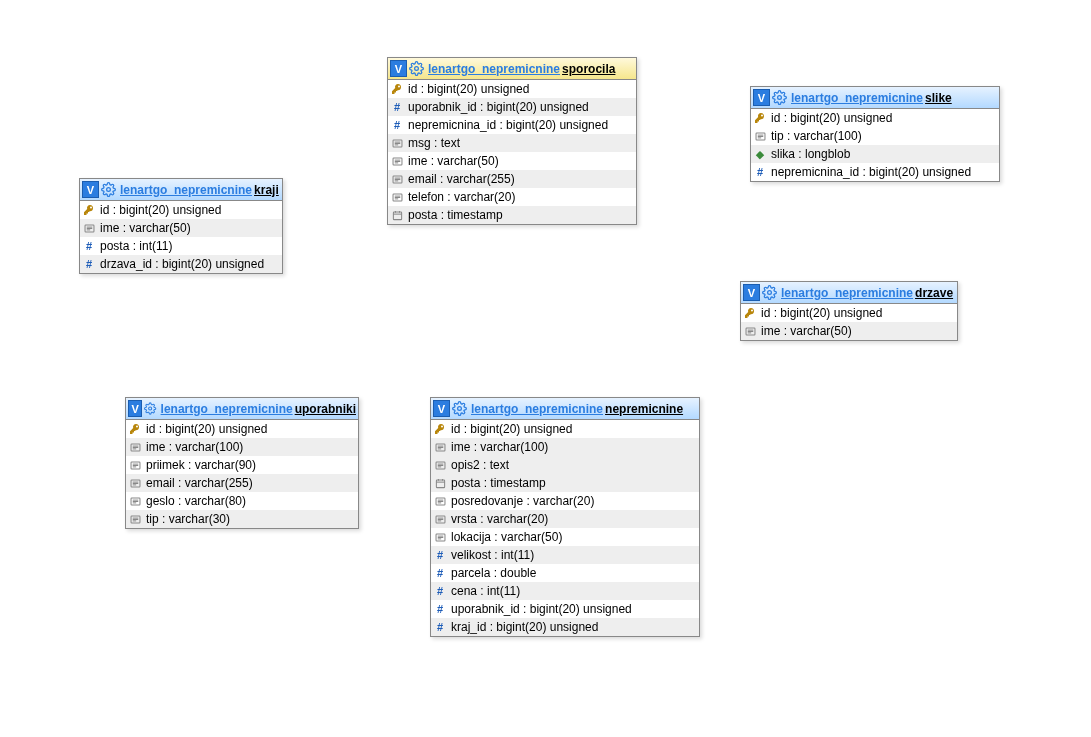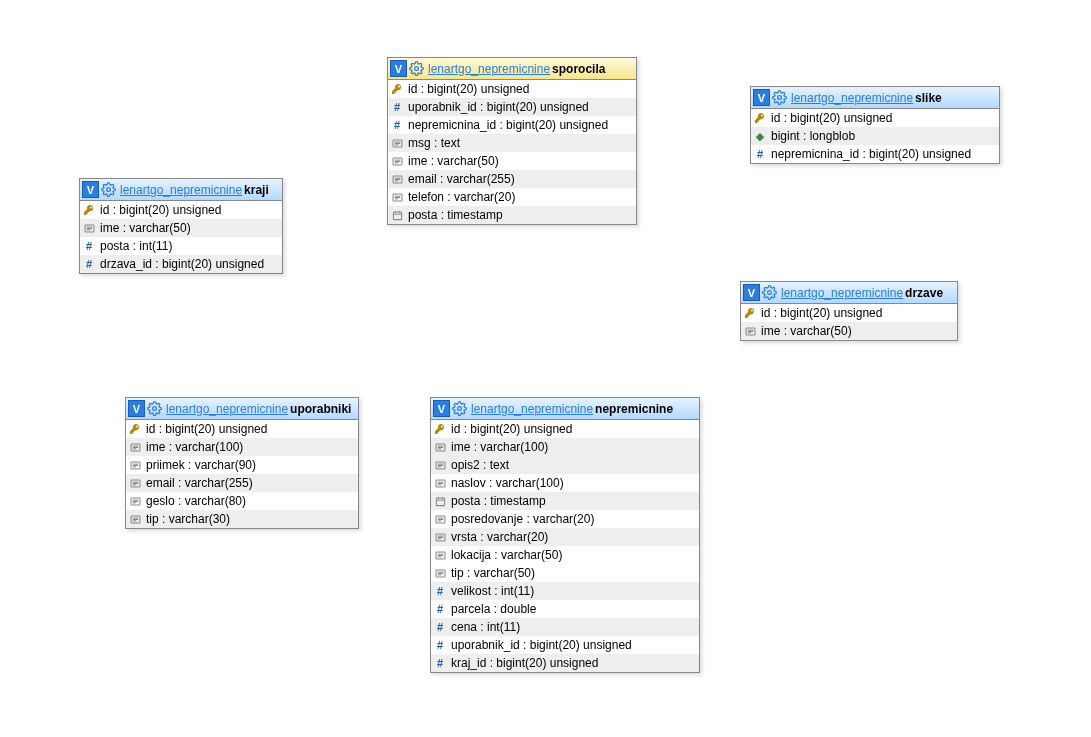--- a/index.html
+++ b/index.html
@@ -50,26 +50,27 @@
     display: inline-block;
     width: 15px;
     height: 15px;
     color: #2b7de0;
     margin-right: 4px;
   }
   .gear-icon svg { width: 100%; height: 100%; display: block; }
   .schema-name {
     color: #2b7de0;
     text-decoration: underline;
-    font-weight: normal;
+    font-weight: bold;
     margin-right: 2px;
   }
   .table-name {
     color: #000;
     font-weight: bold;
+    text-decoration: underline;
   }
   .row {
     display: flex;
     align-items: center;
     padding: 2px 4px 2px 2px;
     white-space: nowrap;
   }
   .row.striped {
     background: #eeeeee;
   }
@@ -231,23 +232,34 @@
         <span class="table-name">slike</span>
       </div>
       <div class="row">
         <span class="col-icon icon-key">
           <svg viewBox="0 0 24 24" width="12" height="12" fill="currentColor">
             <path d="M14 2a6 6 0 0 0-5.65 8L2 16.35V22h5v-3h3v-3h2l1.35-1.35A6 6 0 1 0 14 2zm2 7a2 2 0 1 1 0-4 2 2 0 0 1 0 4z"></path>
           </svg>
         </span>
         <span class="col-label">id : bigint(20) unsigned</span>
       </div>
+      <div class="row">
+        <span class="col-icon icon-text">
+          <svg viewBox="0 0 16 16" width="11" height="11" fill="none" stroke="currentColor" stroke-width="1.5">
+            <rect x="1.5" y="3" width="13" height="10" rx="1"></rect>
+            <line x1="4" y1="6" x2="12" y2="6"></line>
+            <line x1="4" y1="8" x2="12" y2="8"></line>
+            <line x1="4" y1="10" x2="9" y2="10"></line>
+          </svg>
+        </span>
+        <span class="col-label">tip : varchar(100)</span>
+      </div>
       <div class="row striped">
         <span class="col-icon icon-blob">◆</span>
-        <span class="col-label">bigint : longblob</span>
+        <span class="col-label">slika : longblob</span>
       </div>
       <div class="row">
         <span class="col-icon icon-num">#</span>
         <span class="col-label">nepremicnina_id : bigint(20) unsigned</span>
       </div>
     </div>
     <div class="table-box" style="left: 740px; top: 281px; width: 216px;">
       <div class="table-header header-blue">
         <span class="v-icon">V</span>
         <span class="gear-icon">
@@ -389,31 +401,20 @@
       <div class="row striped">
         <span class="col-icon icon-text">
           <svg viewBox="0 0 16 16" width="11" height="11" fill="none" stroke="currentColor" stroke-width="1.5">
             <rect x="1.5" y="3" width="13" height="10" rx="1"></rect>
             <line x1="4" y1="6" x2="12" y2="6"></line>
             <line x1="4" y1="8" x2="12" y2="8"></line>
             <line x1="4" y1="10" x2="9" y2="10"></line>
           </svg>
         </span>
         <span class="col-label">opis2 : text</span>
-      </div>
-      <div class="row">
-        <span class="col-icon icon-text">
-          <svg viewBox="0 0 16 16" width="11" height="11" fill="none" stroke="currentColor" stroke-width="1.5">
-            <rect x="1.5" y="3" width="13" height="10" rx="1"></rect>
-            <line x1="4" y1="6" x2="12" y2="6"></line>
-            <line x1="4" y1="8" x2="12" y2="8"></line>
-            <line x1="4" y1="10" x2="9" y2="10"></line>
-          </svg>
-        </span>
-        <span class="col-label">naslov : varchar(100)</span>
       </div>
       <div class="row striped">
         <span class="col-icon icon-date">
           <svg viewBox="0 0 16 16" width="11" height="11" fill="none" stroke="currentColor" stroke-width="1.5">
             <rect x="2" y="3" width="12" height="11" rx="1"></rect>
             <line x1="2" y1="6" x2="14" y2="6"></line>
             <line x1="5" y1="1.5" x2="5" y2="4"></line>
             <line x1="11" y1="1.5" x2="11" y2="4"></line>
           </svg>
         </span>
@@ -445,31 +446,20 @@
         <span class="col-icon icon-text">
           <svg viewBox="0 0 16 16" width="11" height="11" fill="none" stroke="currentColor" stroke-width="1.5">
             <rect x="1.5" y="3" width="13" height="10" rx="1"></rect>
             <line x1="4" y1="6" x2="12" y2="6"></line>
             <line x1="4" y1="8" x2="12" y2="8"></line>
             <line x1="4" y1="10" x2="9" y2="10"></line>
           </svg>
         </span>
         <span class="col-label">lokacija : varchar(50)</span>
       </div>
-      <div class="row">
-        <span class="col-icon icon-text">
-          <svg viewBox="0 0 16 16" width="11" height="11" fill="none" stroke="currentColor" stroke-width="1.5">
-            <rect x="1.5" y="3" width="13" height="10" rx="1"></rect>
-            <line x1="4" y1="6" x2="12" y2="6"></line>
-            <line x1="4" y1="8" x2="12" y2="8"></line>
-            <line x1="4" y1="10" x2="9" y2="10"></line>
-          </svg>
-        </span>
-        <span class="col-label">tip : varchar(50)</span>
-      </div>
       <div class="row striped">
         <span class="col-icon icon-num">#</span>
         <span class="col-label">velikost : int(11)</span>
       </div>
       <div class="row">
         <span class="col-icon icon-num">#</span>
         <span class="col-label">parcela : double</span>
       </div>
       <div class="row striped">
         <span class="col-icon icon-num">#</span>

